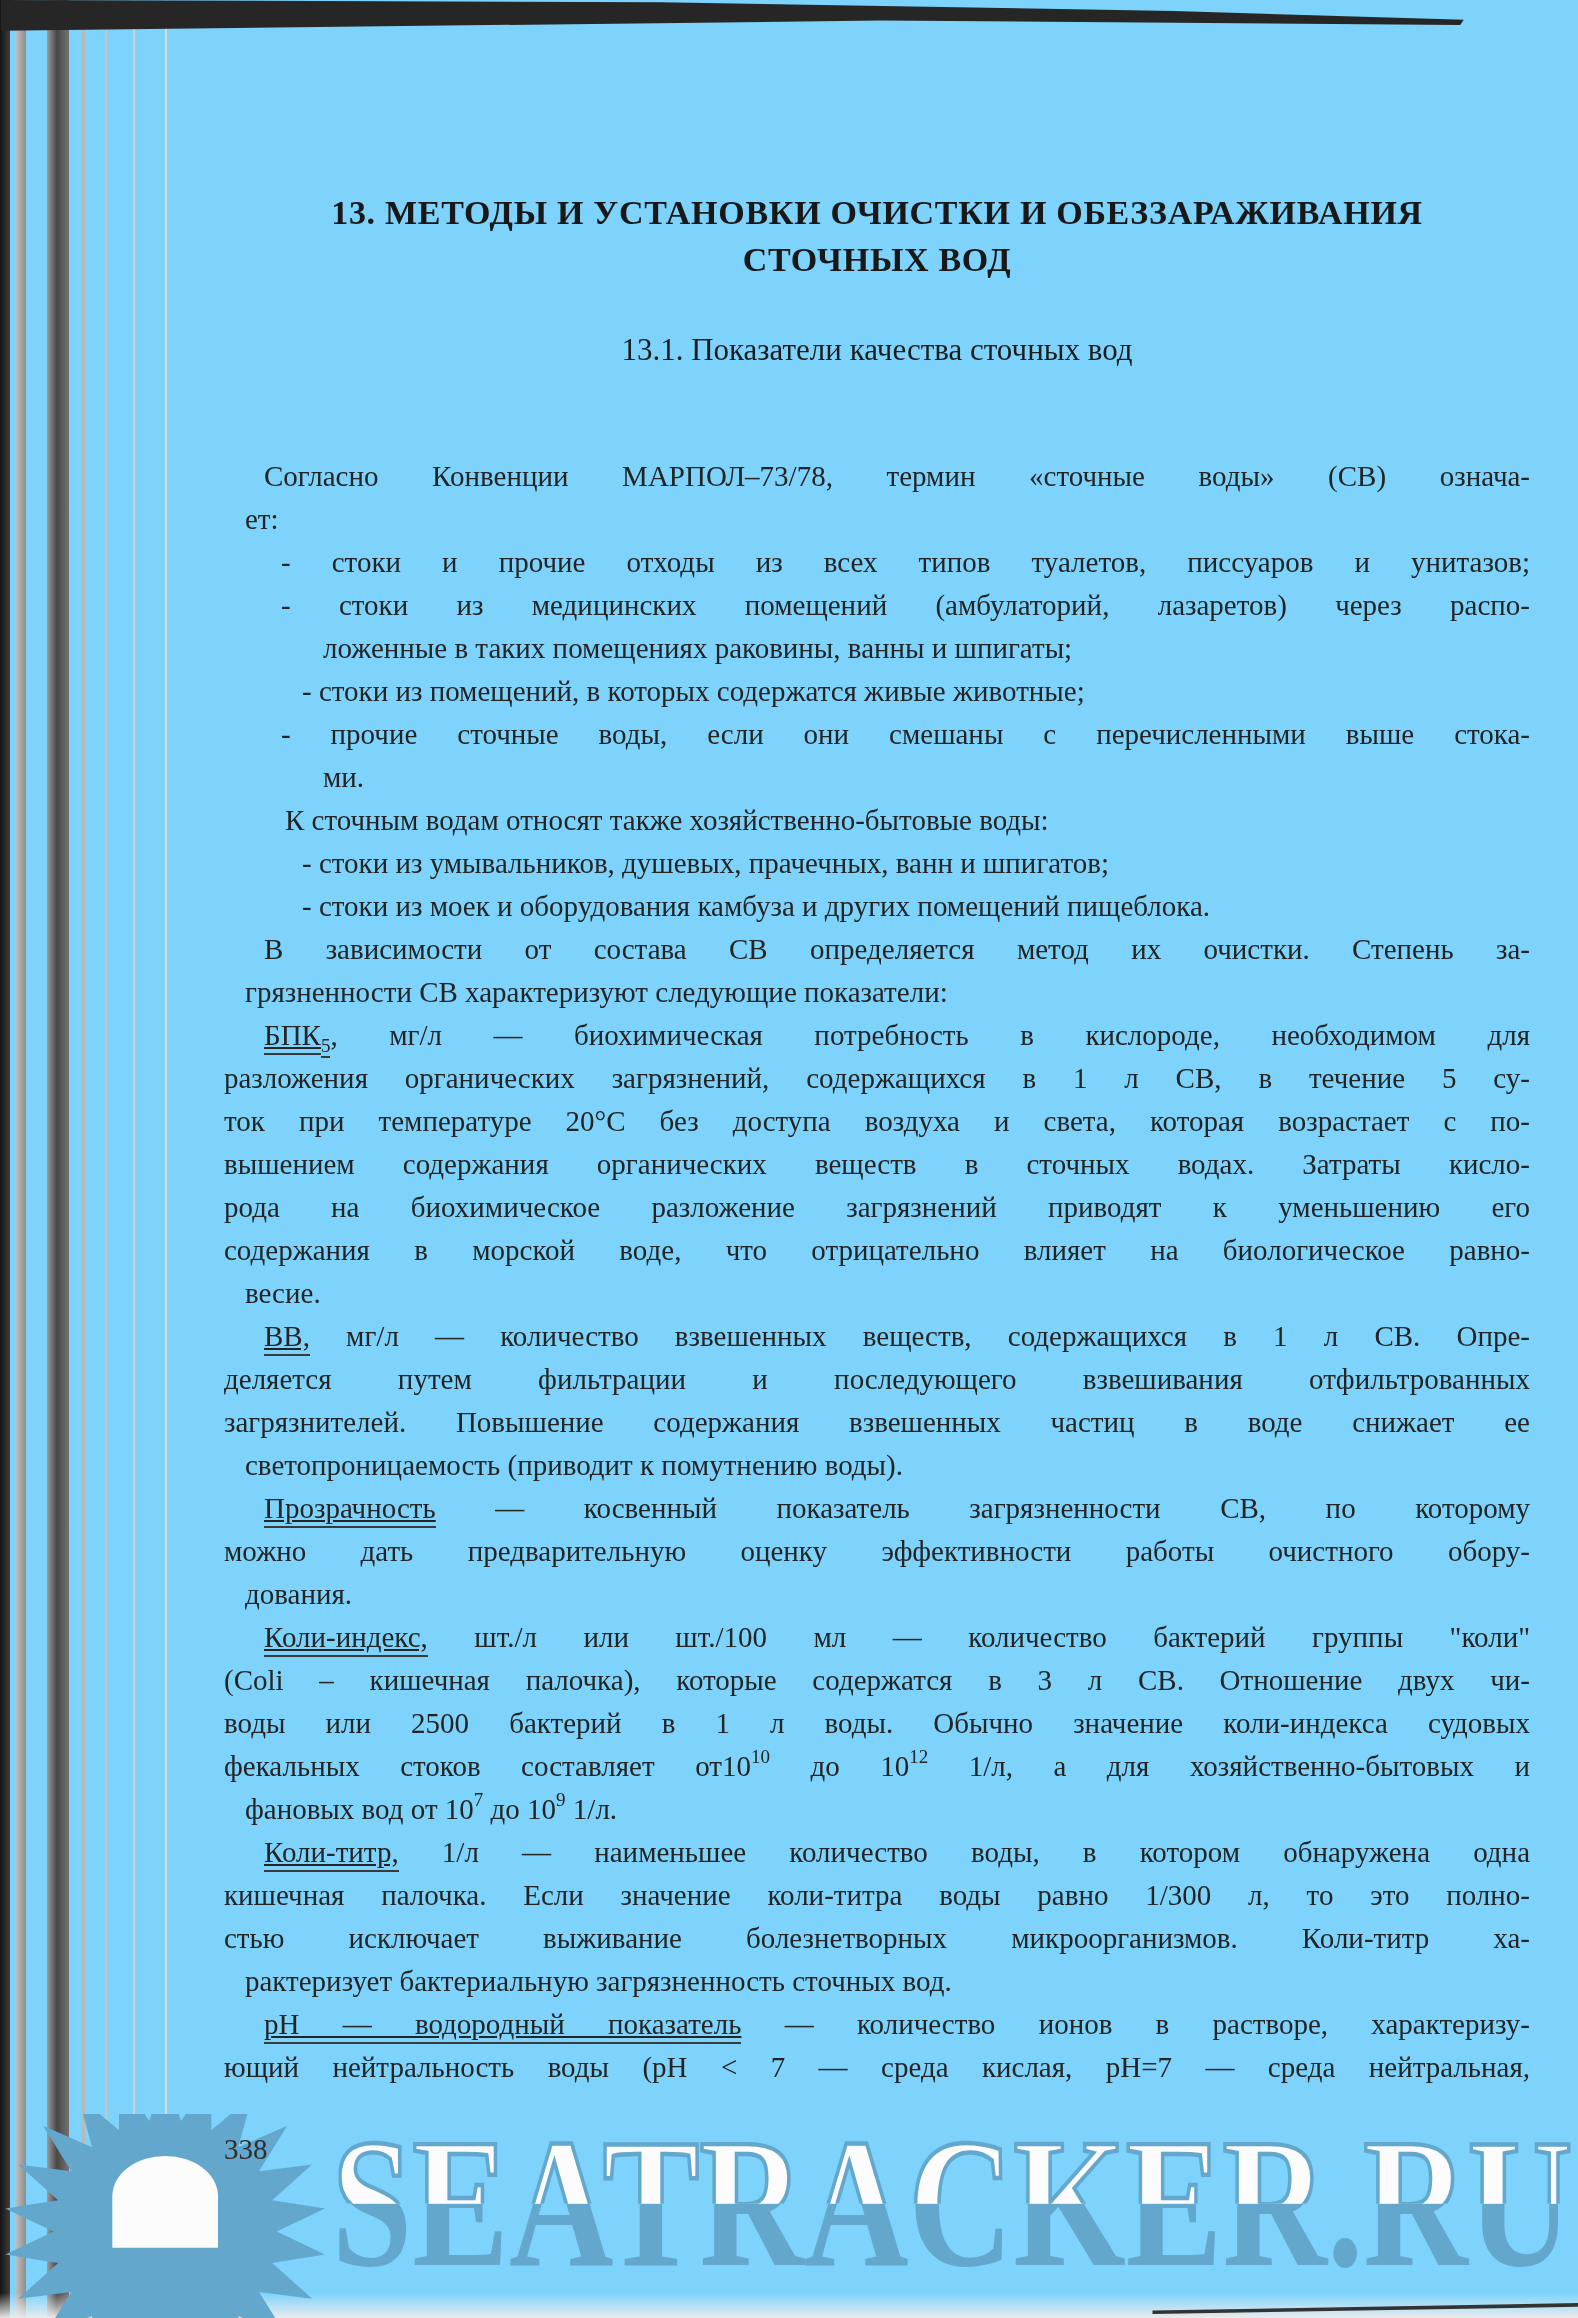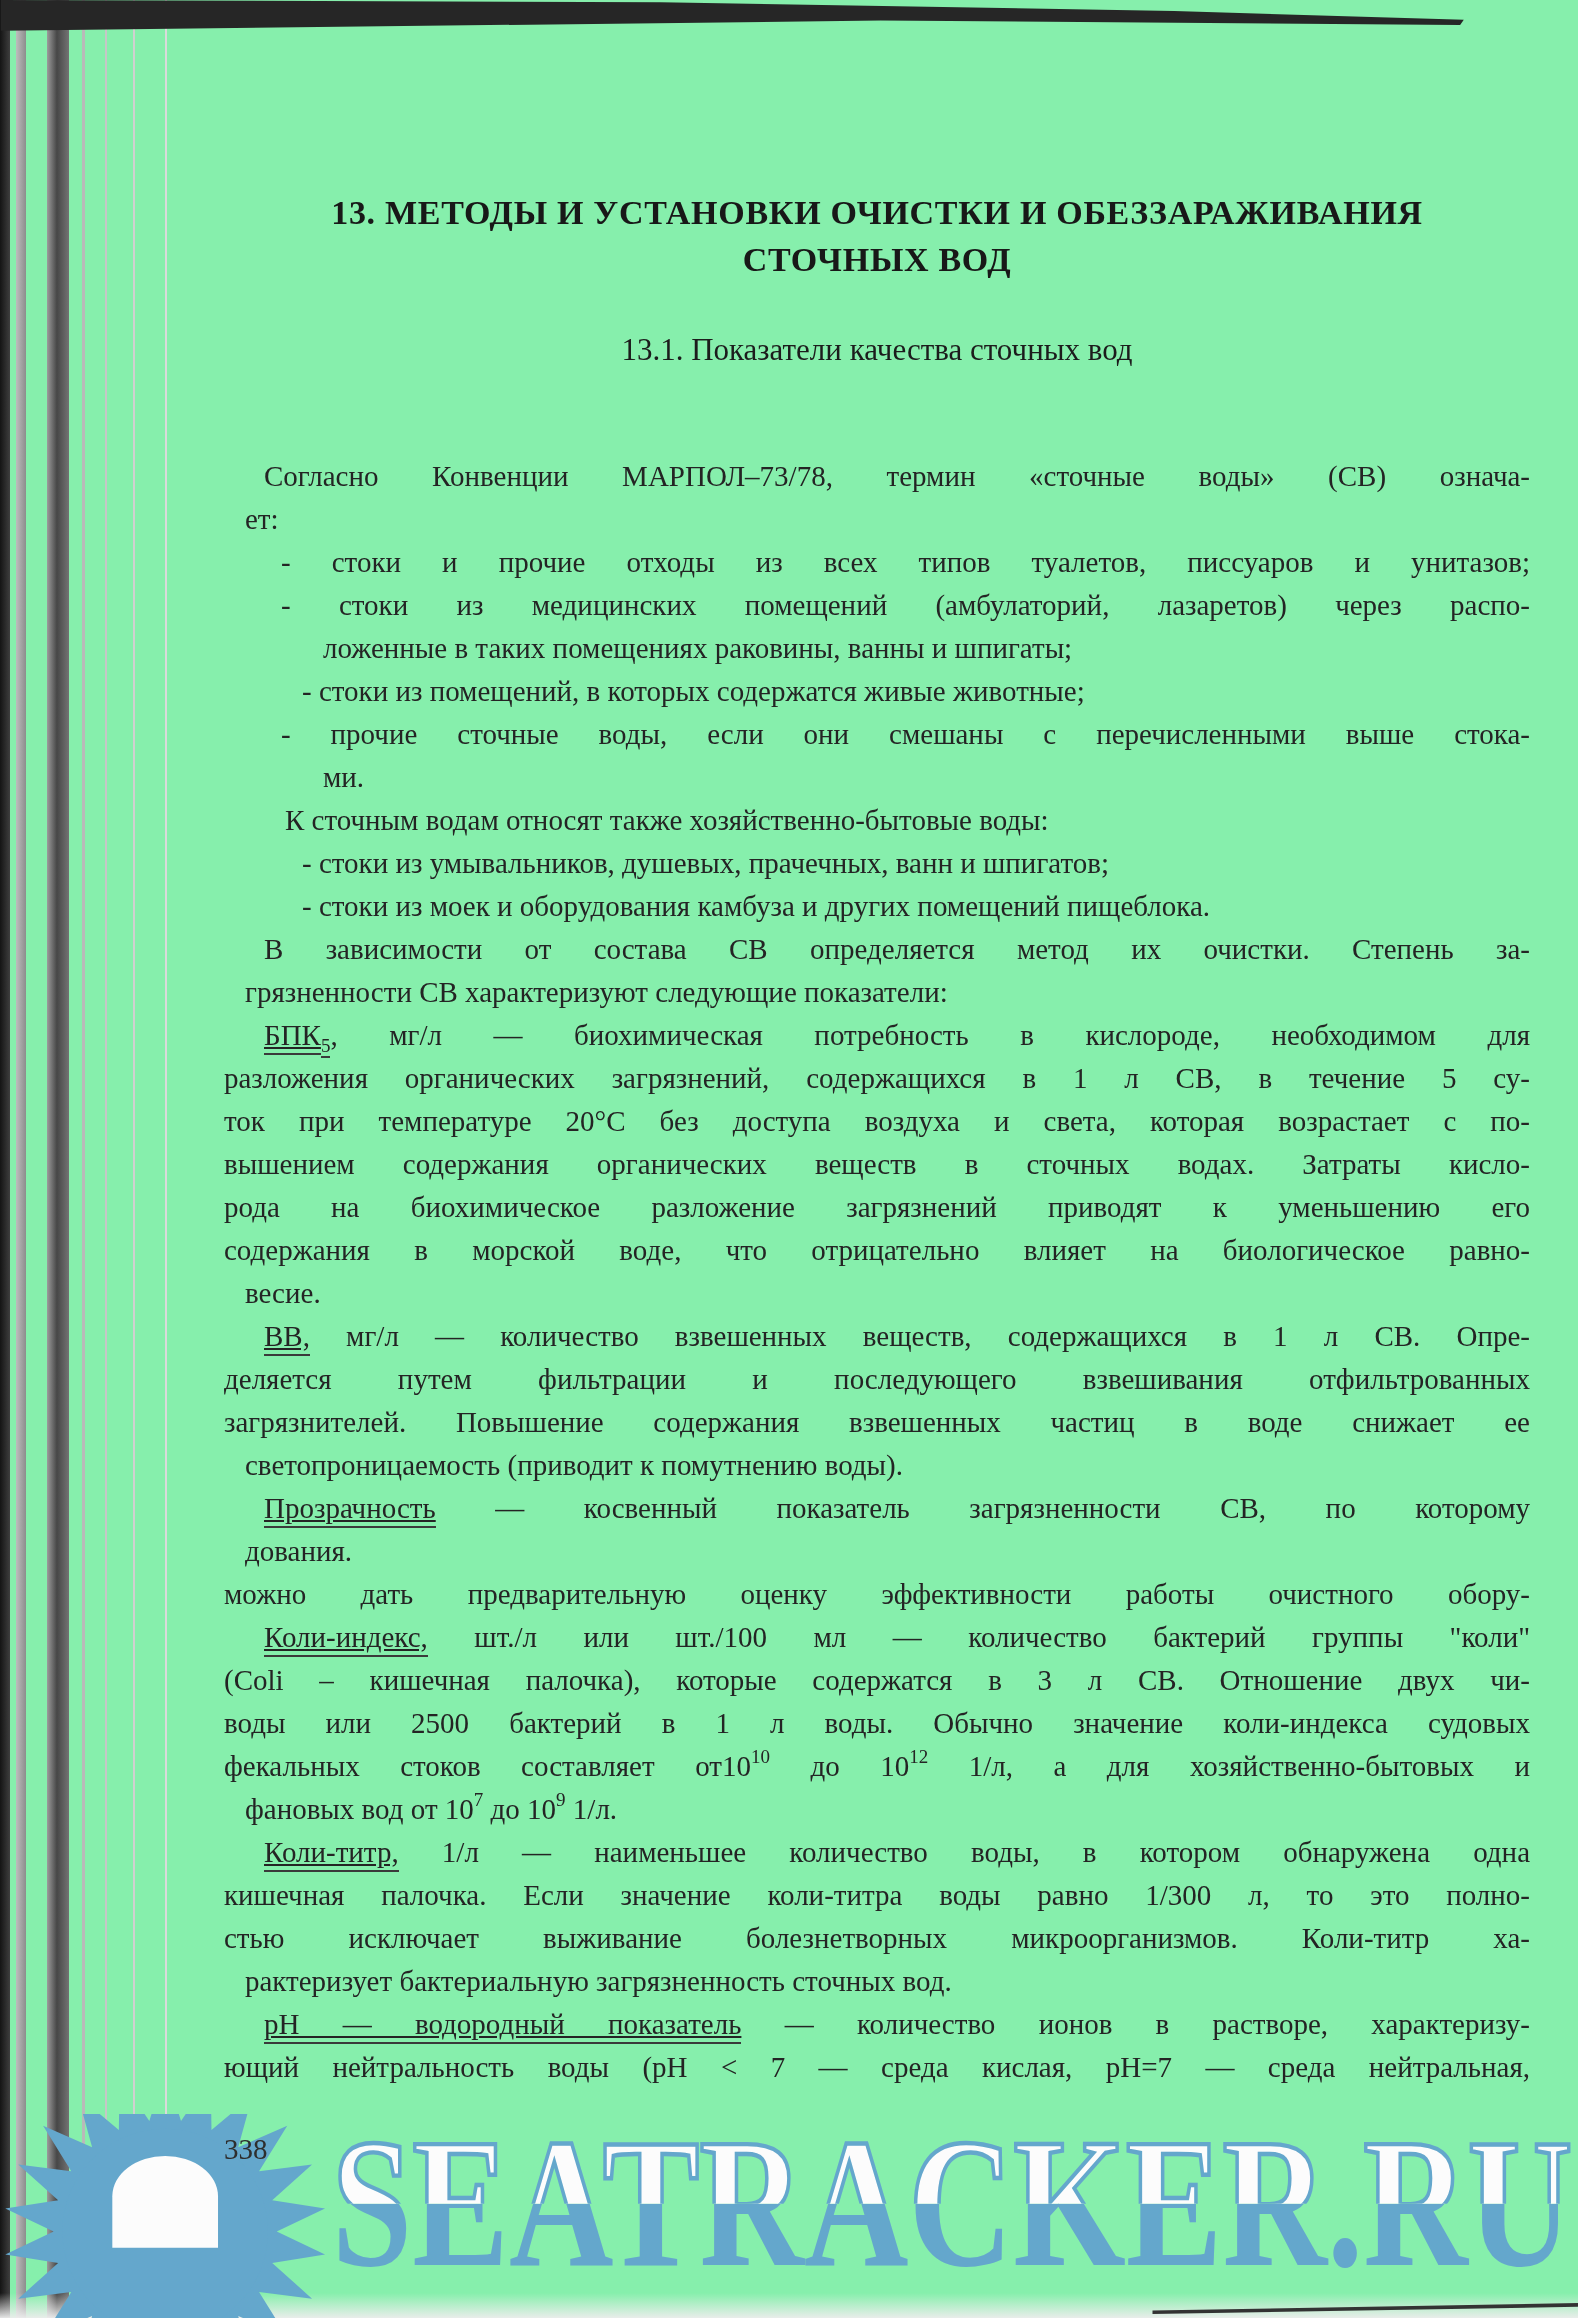--- a/index.html
+++ b/index.html
@@ -1,16 +1,16 @@
 <!DOCTYPE html>
 <html style="font-size:11.7px"><head>
 <meta charset="utf-8">
 <style>
   html,body{margin:0;padding:0;background:#e8e8e8;}
-  .page{position:relative;width:1579px;height:2319px;background:#86efac;overflow:hidden;
+  .page{position:relative;width:1579px;height:2319px;background:#7dd3fc;overflow:hidden;
         font-family:"Liberation Serif","DejaVu Serif",serif;}
   
   .stripe{position:absolute;top:0;bottom:0;z-index:1;}
   .s1{left:0;width:10.3px;background:linear-gradient(90deg,#141414,#3e3e3e);}
   .s2{left:16px;width:9.5px;background:linear-gradient(90deg,#bdbdbd,#8d8d8d);}
   .s3{left:47px;width:22px;background:linear-gradient(90deg,#9c9c9c,#474747 45%,#737373);}
   .s4{left:82px;width:2.9px;background:#b9b9b9;}
   .s5{left:105px;width:2.2px;background:#c6c6c6;}
   .s6{left:133px;width:2.2px;background:#d0d0d0;}
   .s7{left:165px;width:1.5px;background:#dadada;}
@@ -78,22 +78,22 @@
       <div class="line ind-c just"><span>ток при температуре 20°С без доступа воздуха и света, которая возрастает с по-</span></div>
       <div class="line ind-c just"><span>вышением содержания органических веществ в сточных водах. Затраты кисло-</span></div>
       <div class="line ind-c just"><span>рода на биохимическое разложение загрязнений приводят к уменьшению его</span></div>
       <div class="line ind-c just"><span>содержания в морской воде, что отрицательно влияет на биологическое равно-</span></div>
       <div class="line ind-c left"><span>весие.</span></div>
       <div class="line ind-p just"><span class="seg-u">ВВ,</span><span> мг/л — количество взвешенных веществ, содержащихся в 1 л СВ. Опре-</span></div>
       <div class="line ind-c just"><span>деляется путем фильтрации и последующего взвешивания отфильтрованных</span></div>
       <div class="line ind-c just"><span>загрязнителей. Повышение содержания взвешенных частиц в воде снижает ее</span></div>
       <div class="line ind-c left"><span>светопроницаемость (приводит к помутнению воды).</span></div>
       <div class="line ind-p just"><span class="seg-u">Прозрачность</span><span> — косвенный показатель загрязненности СВ, по которому</span></div>
+      <div class="line ind-c just"><span>можно дать предварительную оценку эффективности работы очистного обору-</span></div>
       <div class="line ind-c left"><span>дования.</span></div>
-      <div class="line ind-c just"><span>можно дать предварительную оценку эффективности работы очистного обору-</span></div>
       <div class="line ind-p just"><span class="seg-u">Коли-индекс,</span><span> шт./л или шт./100 мл — количество бактерий группы "коли"</span></div>
       <div class="line ind-c just"><span>(Coli – кишечная палочка), которые содержатся в 3 л СВ. Отношение двух чи-</span></div>
       <div class="line ind-c just"><span>воды или 2500 бактерий в 1 л воды. Обычно значение коли-индекса судовых</span></div>
       <div class="line ind-c just"><span>фекальных стоков составляет от10</span><span class="seg-sup">10</span><span> до 10</span><span class="seg-sup">12</span><span> 1/л, а для хозяйственно-бытовых и</span></div>
       <div class="line ind-c left"><span>фановых вод от 10</span><span class="seg-sup">7</span><span> до 10</span><span class="seg-sup">9</span><span> 1/л.</span></div>
       <div class="line ind-p just"><span class="seg-u">Коли-титр,</span><span> 1/л — наименьшее количество воды, в котором обнаружена одна</span></div>
       <div class="line ind-c just"><span>кишечная палочка. Если значение коли-титра воды равно 1/300 л, то это полно-</span></div>
       <div class="line ind-c just"><span>стью исключает выживание болезнетворных микроорганизмов. Коли-титр ха-</span></div>
       <div class="line ind-c left"><span>рактеризует бактериальную загрязненность сточных вод.</span></div>
       <div class="line ind-p just"><span class="seg-u">pH — водородный показатель</span><span> — количество ионов в растворе, характеризу-</span></div>

